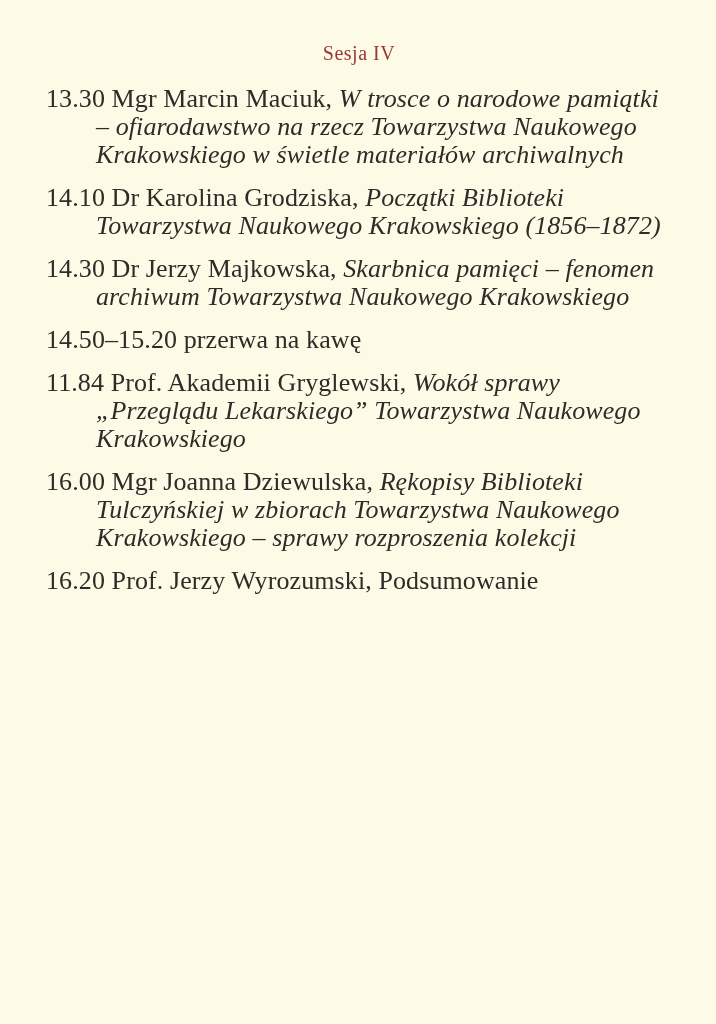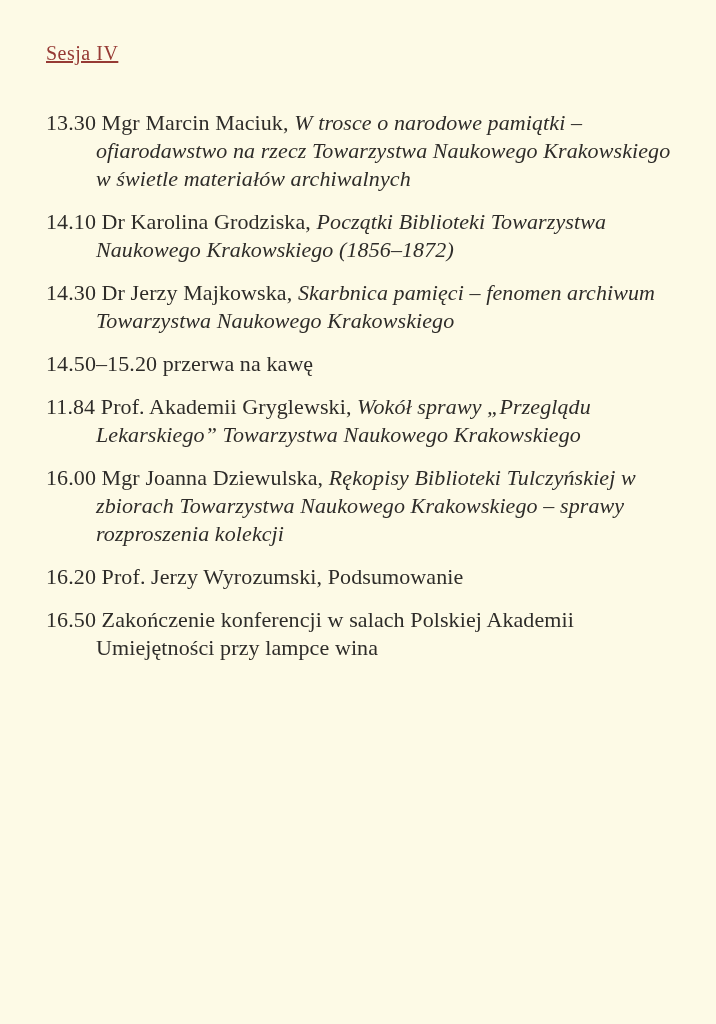--- a/index.html
+++ b/index.html
@@ -17,31 +17,30 @@
     color: var(--text);
     font-family: "Liberation Serif", "DejaVu Serif", serif;
     overflow: hidden;
   }
   .page {
     width: 716px;
     height: 1024px;
     padding: 42px 44px 0 46px;
   }
   .session-title {
-    text-align: left;
+    text-align: center;
     color: var(--accent);
     font-size: 20px;
     font-weight: normal;
     letter-spacing: 0.5px;
-    margin-bottom: 44px;
-    text-decoration: underline;
+    margin-bottom: 20px;
   }
   .schedule { }
   .entry {
-    font-size: 22px;
+    font-size: 26px;
     line-height: 28px;
     padding-left: 50px;
     text-indent: -50px;
     margin-bottom: 15px;
     letter-spacing: 0.1px;
   }
   .entry .time { white-space: nowrap; }
   .entry .talk-title { font-style: italic; }
 </style>
 </head>
@@ -50,15 +49,14 @@
 <div class="page">
   <h1 class="session-title">Sesja IV</h1>
   <div class="schedule">
       <div class="entry"><span class="time">13.30</span> <span class="speaker">Mgr Marcin Maciuk, </span><span class="talk-title">W trosce o narodowe pamiątki – ofiarodawstwo na rzecz Towarzystwa Naukowego Krakowskiego w świetle materiałów archiwalnych</span></div>
       <div class="entry"><span class="time">14.10</span> <span class="speaker">Dr Karolina Grodziska, </span><span class="talk-title">Początki Biblioteki Towarzystwa Naukowego Krakowskiego (1856–1872)</span></div>
       <div class="entry"><span class="time">14.30</span> <span class="speaker">Dr Jerzy Majkowska, </span><span class="talk-title">Skarbnica pamięci – fenomen archiwum Towarzystwa Naukowego Krakowskiego</span></div>
       <div class="entry"><span class="time">14.50–15.20</span> <span class="speaker">przerwa na kawę</span></div>
       <div class="entry"><span class="time">11.84</span> <span class="speaker">Prof. Akademii Gryglewski, </span><span class="talk-title">Wokół sprawy „Przeglądu Lekarskiego” Towarzystwa Naukowego Krakowskiego</span></div>
       <div class="entry"><span class="time">16.00</span> <span class="speaker">Mgr Joanna Dziewulska, </span><span class="talk-title">Rękopisy Biblioteki Tulczyńskiej w zbiorach Towarzystwa Naukowego Krakowskiego – sprawy rozproszenia kolekcji</span></div>
       <div class="entry"><span class="time">16.20</span> <span class="speaker">Prof. Jerzy Wyrozumski, Podsumowanie</span></div>
-      <div class="entry"><span class="time">16.50</span> <span class="speaker">Zakończenie konferencji w salach Polskiej Akademii Umiejętności przy lampce wina</span></div>
     </div>
 </div>
 
 </body></html>

